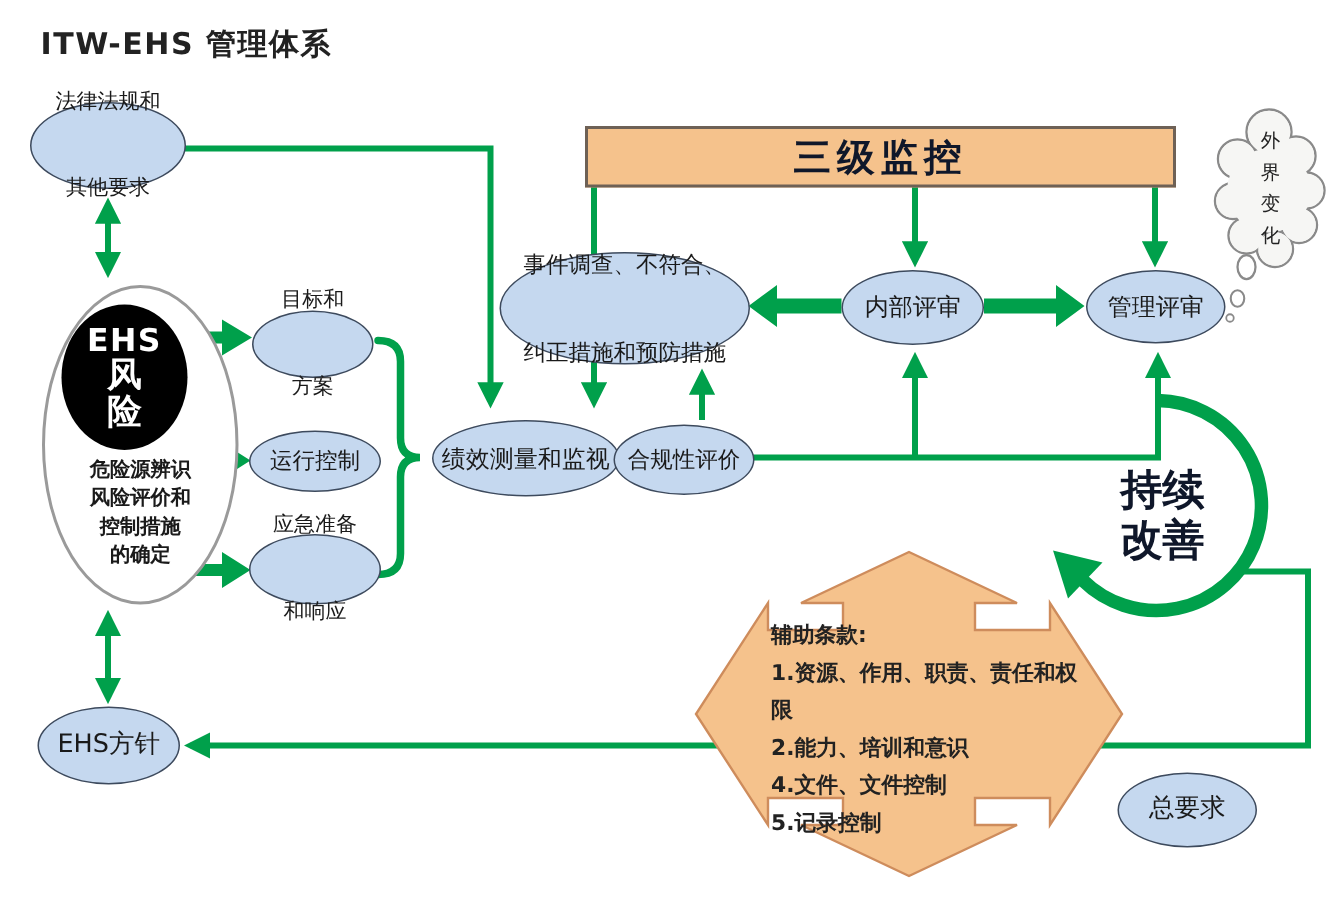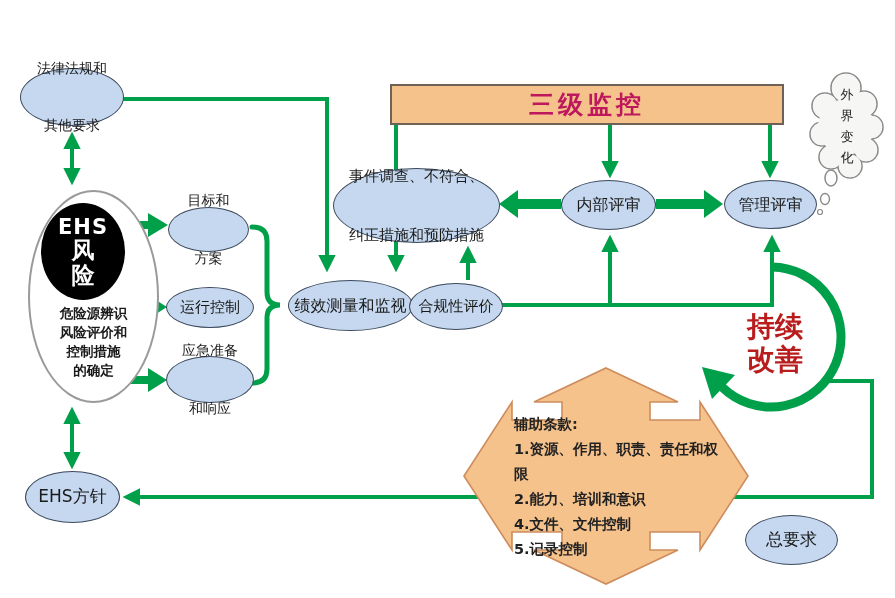--- a/index.html
+++ b/index.html
@@ -15,40 +15,40 @@
     text-align:center;line-height:1.25;font-weight:500;gap:40px;
   }
   .title{
     position:absolute;z-index:2;left:27px;top:16px;
     font-size:20px;font-weight:bold;color:#222;letter-spacing:1px;
   }
   .bar{
     position:absolute;z-index:2;left:390px;top:84px;width:390px;height:37px;
     background:#f5c28c;border:2.5px solid #6e6156;
     display:flex;align-items:center;justify-content:center;
-    font-size:25px;font-weight:600;letter-spacing:4px;color:#be185d;
+    font-size:25px;font-weight:600;letter-spacing:4px;color:#0f172a;
   }
   .risk{
     position:absolute;z-index:2;left:28px;top:190px;width:131px;height:213px;
     background:#ffffff;border:2.5px solid #9a9a9a;border-radius:50%;box-sizing:border-box;
   }
   .risk-badge{
     position:absolute;left:11px;top:11px;width:84px;height:97px;border-radius:50%;
     background:#000000;color:#fff;display:flex;flex-direction:column;
     align-items:center;justify-content:center;line-height:1.05;font-weight:bold;
   }
   .risk-badge .en{font-size:21px;letter-spacing:1px;}
   .risk-badge .zh{font-size:23px;}
   .risk-desc{
     position:absolute;left:0;top:112px;width:100%;text-align:center;
     font-size:13.5px;line-height:19px;font-weight:600;color:#1a1a1a;
   }
   .improve{
     position:absolute;z-index:3;left:743px;top:310px;width:64px;
-    font-size:28px;font-weight:bold;color:#b91c1c;line-height:33px;text-align:center;
+    font-size:28px;font-weight:bold;color:#0f172a;line-height:33px;text-align:center;
   }
   .aux{
     position:absolute;z-index:3;left:514px;top:412px;width:205px;
     font-size:14.5px;font-weight:600;line-height:25px;color:#222;text-align:left;
   }
   .cloud-text{
     position:absolute;z-index:3;left:836px;top:84px;width:22px;
     font-size:13px;line-height:21px;text-align:center;color:#222;font-weight:500;
   }
   .f14{font-size:14px;}
@@ -125,20 +125,21 @@
         <circle cx="822" cy="134" r="11.2"></circle>
           <circle cx="825" cy="106" r="12.2"></circle>
         <circle cx="846" cy="127" r="28"></circle>
       </g>
       <ellipse cx="831" cy="178" rx="6" ry="8" fill="#fff" stroke="#8a8a8a" stroke-width="1.5"></ellipse>
       <ellipse cx="825" cy="199" rx="4.5" ry="5.5" fill="#fff" stroke="#8a8a8a" stroke-width="1.4"></ellipse>
       <circle cx="820" cy="212" r="2.5" fill="#fff" stroke="#8a8a8a" stroke-width="1.2"></circle>
     </g>
   </svg>
 
+  <div class="title">ITW-EHS 管理体系</div>
 
   <div class="node f14" style="left:20px;top:68px;width:104px;height:58px;">
     <span>法律法规和</span>
     <span>其他要求</span>
   </div>
 
   <div class="risk">
     <div class="risk-badge">
       <span class="en">EHS</span>
       <span class="zh">风</span>

